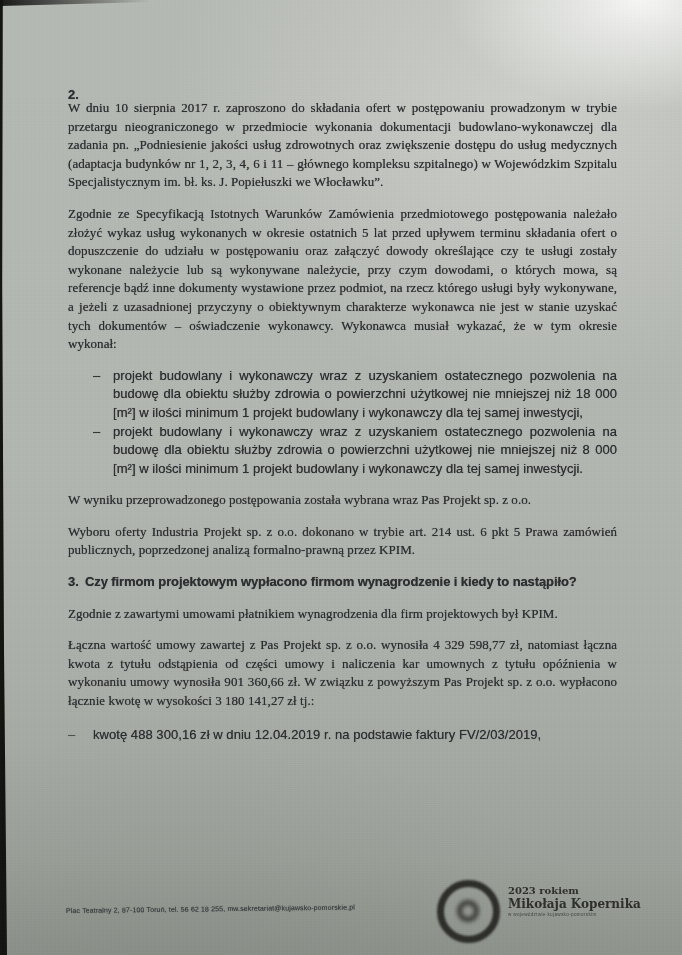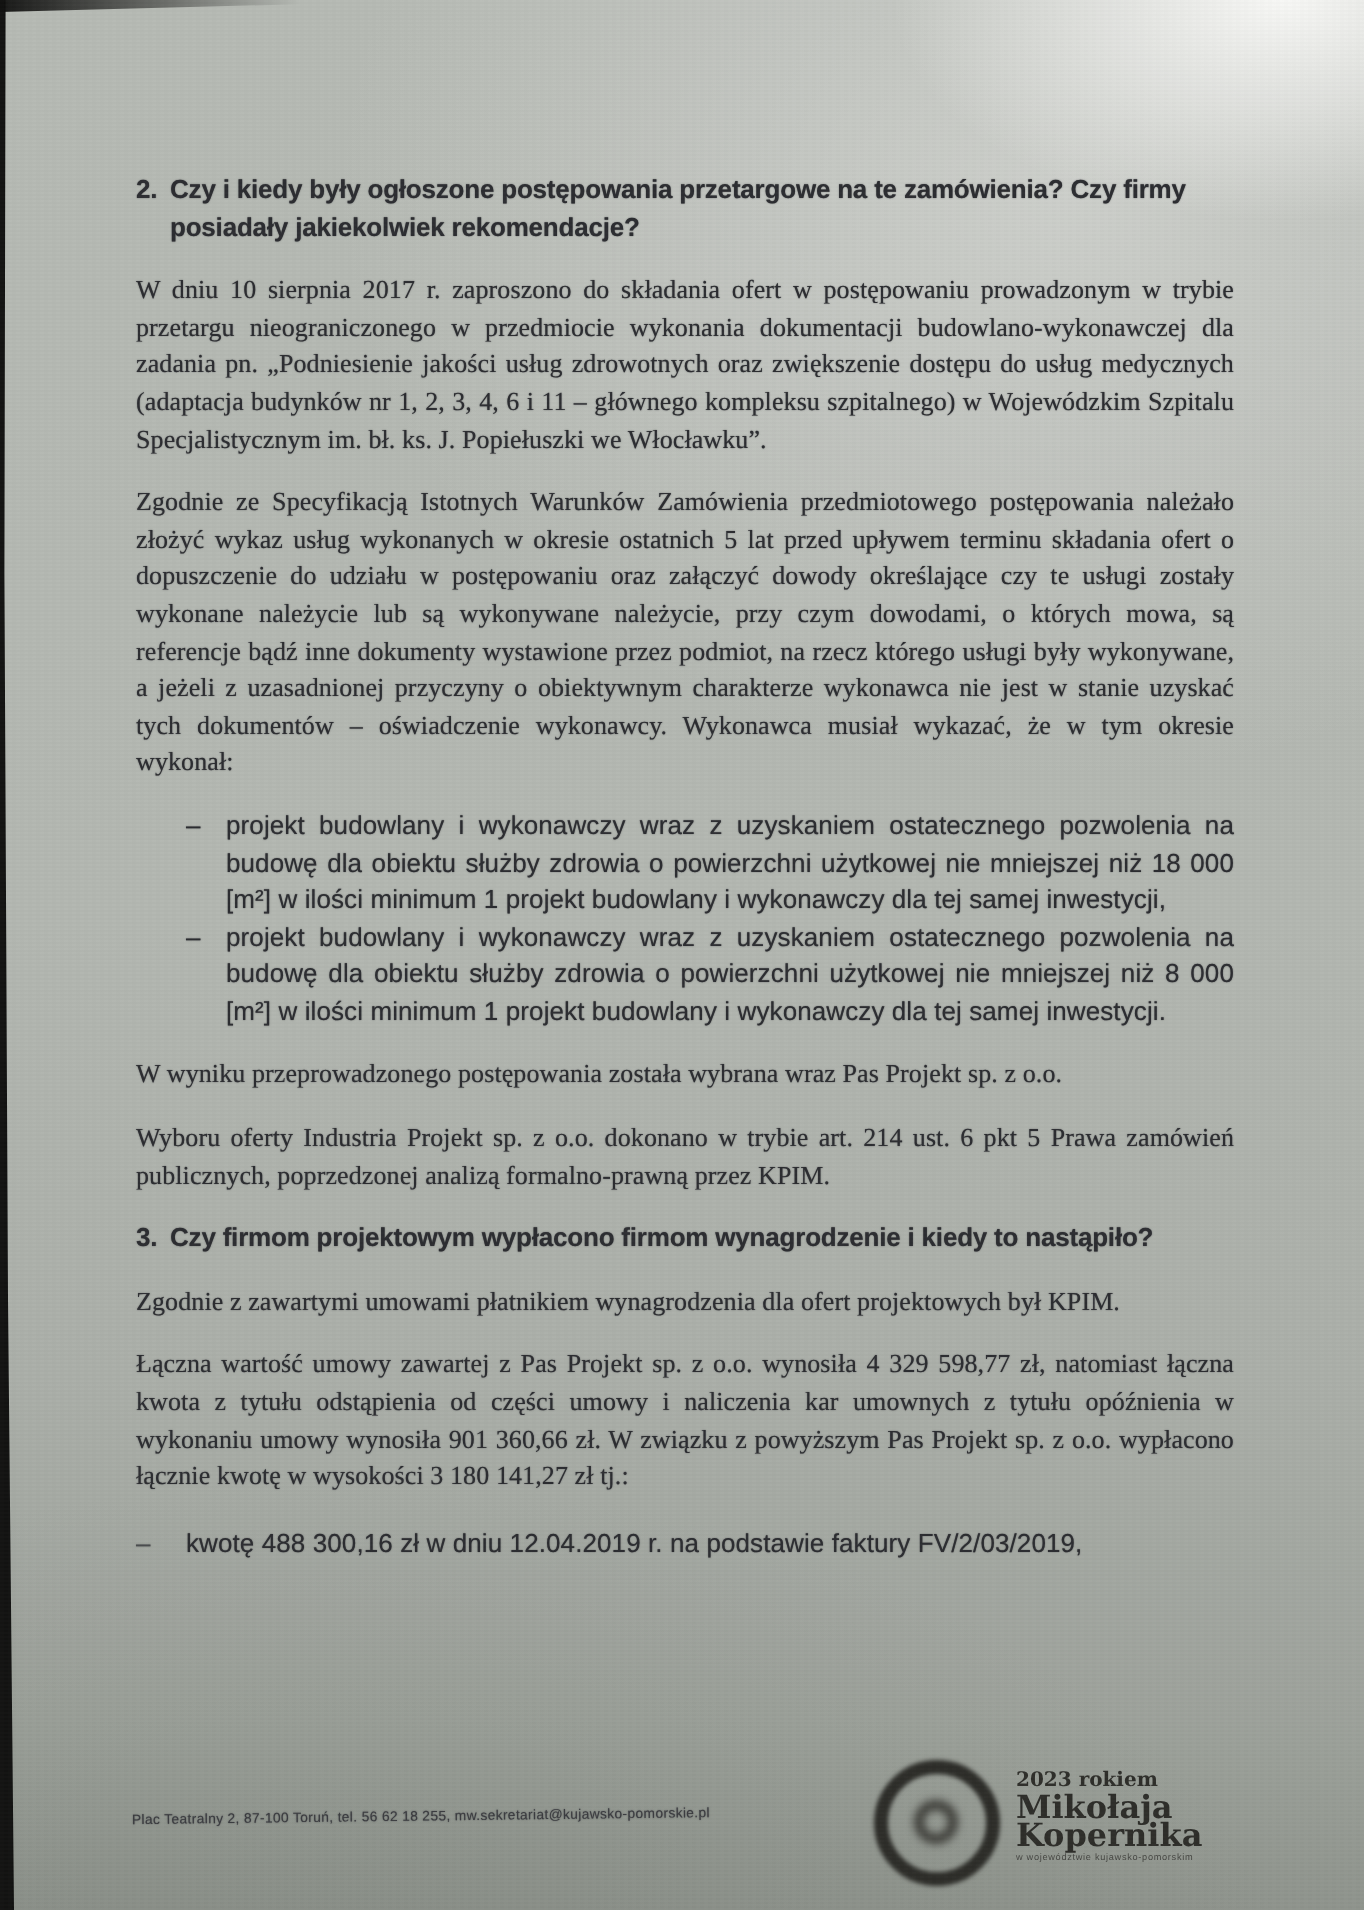--- a/index.html
+++ b/index.html
@@ -57,35 +57,34 @@
     border:7px solid #2d2d29; border-radius:50%;
     filter:blur(1px);
   }
   .logo-dot {
     position:absolute; left:20px; top:21px; width:12px; height:12px;
     border:5px solid #3d3d38; border-radius:50%;
     filter:blur(2px);
   }
   .logo-text { position:absolute; left:71px; top:5px; color:#2e2e2a; filter:blur(0.3px); }
   .logo-line1 { font-family:"DejaVu Serif", serif; font-weight:bold; font-size:10px; line-height:13px; }
-  .logo-line2 { font-family:"DejaVu Serif", serif; font-weight:bold; font-size:16px; line-height:14px; }
+  .logo-line2 { font-family:"DejaVu Serif", serif; font-weight:bold; font-size:12px; line-height:14px; }
   .logo-line3 { font-size:4.6px; letter-spacing:0.35px; color:#454642; line-height:7px; }
 </style>
 </head>
 <body>
 
 <div class="photo">
   <div class="edge-left"></div>
   <div class="edge-top"></div>
 
   <div class="doc">
 
     <div class="q q2">
       <span class="num">2.</span>
-      <span>Czy i kiedy były ogłoszone postępowania przetargowe na te zamówienia? Czy firmy posiadały jakiekolwiek rekomendacje?</span>
     </div>
 
     <div class="para">W dniu 10 sierpnia 2017 r. zaproszono do składania ofert w postępowaniu prowadzonym w trybie przetargu nieograniczonego w przedmiocie wykonania dokumentacji budowlano-wykonawczej dla zadania pn. „Podniesienie jakości usług zdrowotnych oraz zwiększenie dostępu do usług medycznych (adaptacja budynków nr 1, 2, 3, 4, 6 i 11 – głównego kompleksu szpitalnego) w Wojewódzkim Szpitalu Specjalistycznym im. bł. ks. J. Popiełuszki we Włocławku”.</div>
 
     <div class="para">Zgodnie ze Specyfikacją Istotnych Warunków Zamówienia przedmiotowego postępowania należało złożyć wykaz usług wykonanych w okresie ostatnich 5 lat przed upływem terminu składania ofert o dopuszczenie do udziału w postępowaniu oraz załączyć dowody określające czy te usługi zostały wykonane należycie lub są wykonywane należycie, przy czym dowodami, o których mowa, są referencje bądź inne dokumenty wystawione przez podmiot, na rzecz którego usługi były wykonywane, a jeżeli z uzasadnionej przyczyny o obiektywnym charakterze wykonawca nie jest w stanie uzyskać tych dokumentów – oświadczenie wykonawcy. Wykonawca musiał wykazać, że w tym okresie wykonał:</div>
 
     <div class="blist">
       <div class="bitem">
         <span class="dash">–</span>
         <span>projekt budowlany i wykonawczy wraz z uzyskaniem ostatecznego pozwolenia na budowę dla obiektu służby zdrowia o powierzchni użytkowej nie mniejszej niż 18&nbsp;000 [m²] w ilości minimum 1 projekt budowlany i wykonawczy dla tej samej inwestycji,</span>
@@ -98,21 +97,21 @@
 
     <div class="para">W wyniku przeprowadzonego postępowania została wybrana wraz Pas Projekt sp. z o.o.</div>
 
     <div class="para">Wyboru oferty Industria Projekt sp. z o.o. dokonano w trybie art. 214 ust. 6 pkt 5 Prawa zamówień publicznych, poprzedzonej analizą formalno-prawną przez KPIM.</div>
 
     <div class="q">
       <span class="num">3.</span>
       <span>Czy firmom projektowym wypłacono firmom wynagrodzenie i kiedy to nastąpiło?</span>
     </div>
 
-    <div class="para">Zgodnie z zawartymi umowami płatnikiem wynagrodzenia dla ofert projektowych był KPIM.</div>
+    <div class="para">Zgodnie z zawartymi umowami płatnikiem wynagrodzenia dla firm projektowych był KPIM.</div>
 
     <div class="para">Łączna wartość umowy zawartej z Pas Projekt sp. z o.o. wynosiła 4&nbsp;329&nbsp;598,77 zł, natomiast łączna kwota z tytułu odstąpienia od części umowy i naliczenia kar umownych z tytułu opóźnienia w wykonaniu umowy wynosiła 901&nbsp;360,66 zł. W związku z powyższym Pas Projekt sp. z o.o. wypłacono łącznie kwotę w wysokości 3&nbsp;180&nbsp;141,27 zł tj.:</div>
 
     <div class="pay-item">
       <span class="dash">–</span>
       <span>kwotę 488&nbsp;300,16 zł  w dniu 12.04.2019 r. na podstawie faktury FV/2/03/2019,</span>
     </div>
 
   </div>
 

